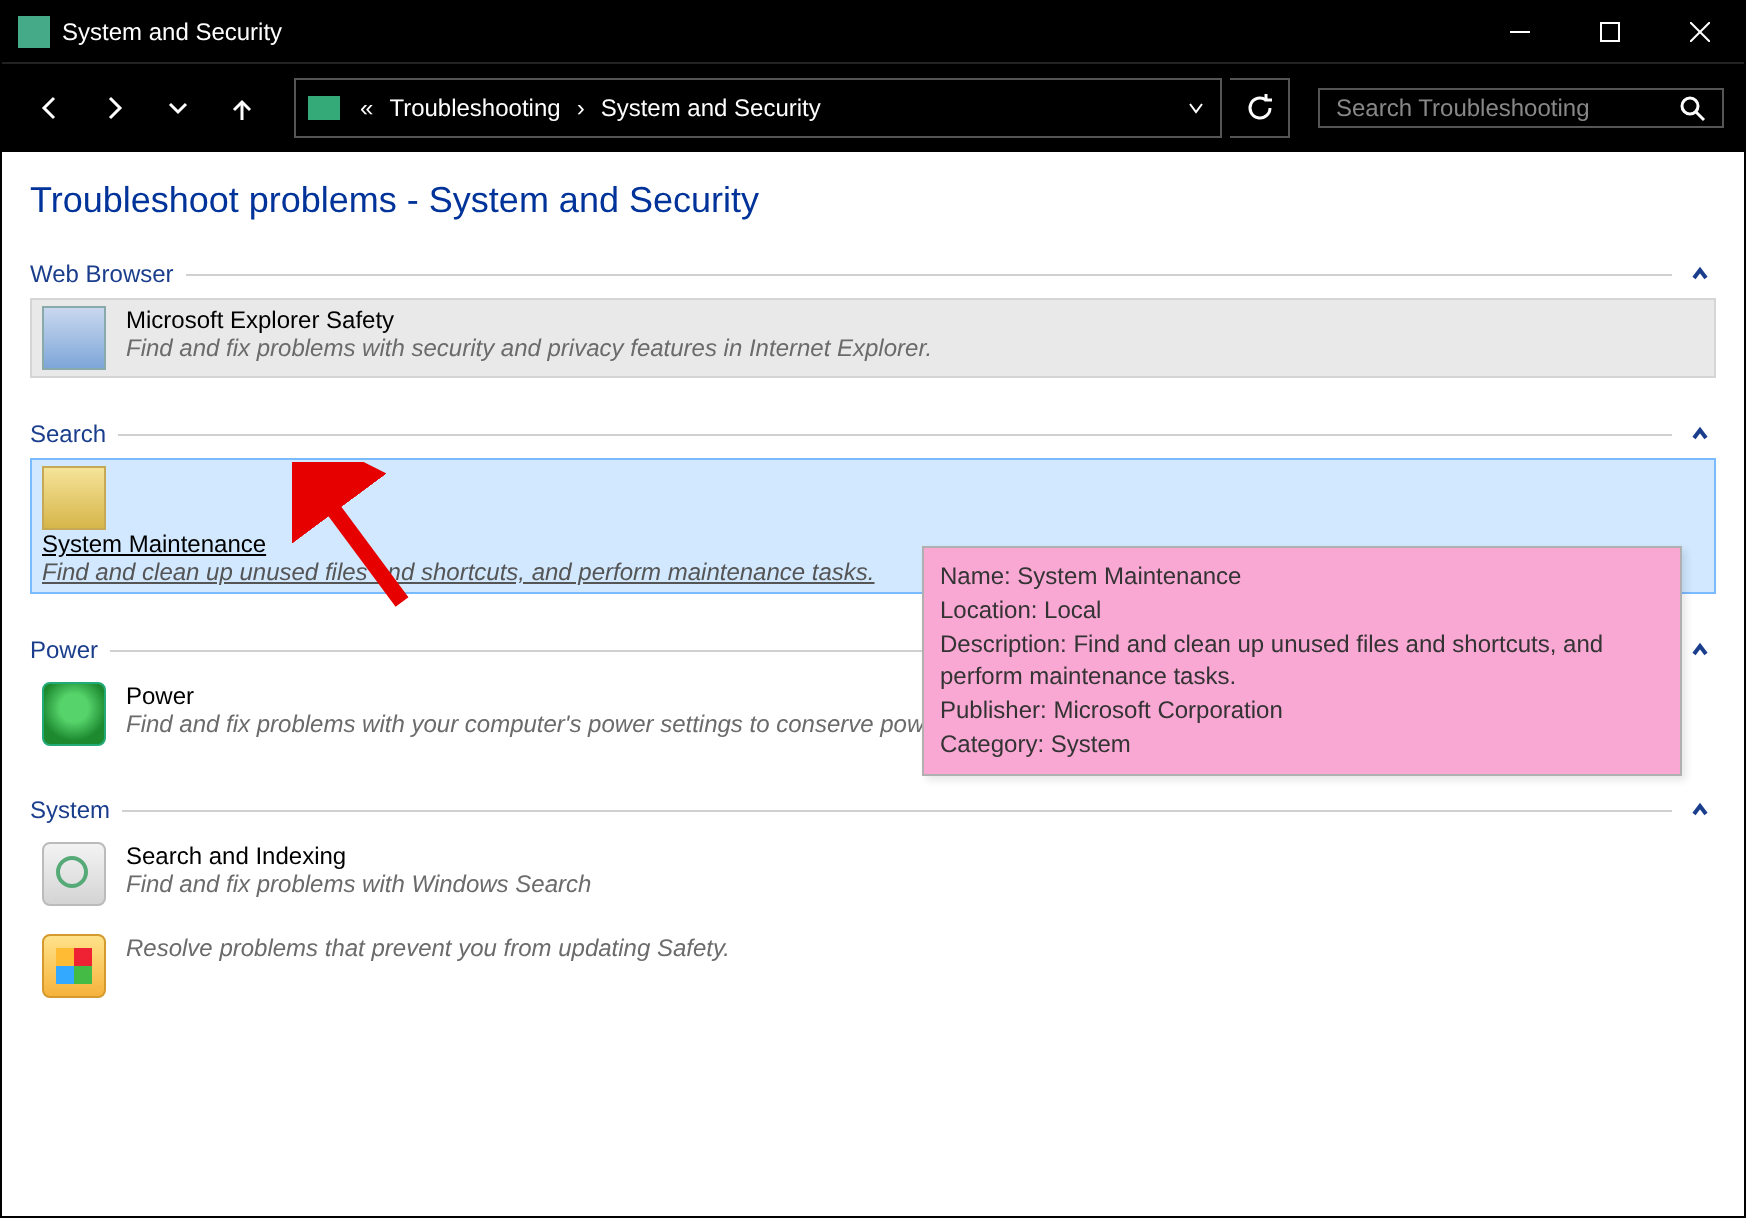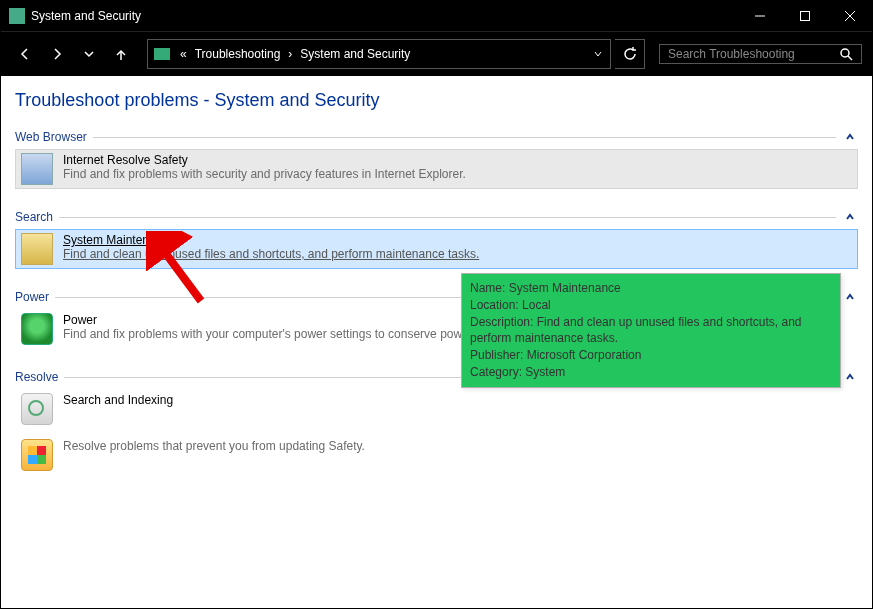--- a/index.html
+++ b/index.html
@@ -37,42 +37,42 @@
 
   .section-header { display:flex; align-items:center; font-size:12px; margin-bottom:4px; }
   .section-header .lbl { color:#1a3e8c; padding-right:6px; }
   .section-header .rule { flex:1; height:1px; background:#d0d0d0; }
   .section-header .chev { width:16px; height:16px; display:flex; align-items:center; justify-content:center; margin-left:6px; }
   .section-header .chev svg { width:10px; height:10px; stroke:#1a3e8c; fill:none; stroke-width:2; }
 
   .item { display:flex; align-items:flex-start; padding:4px 6px; margin-bottom:6px; }
   .item .icn { width:32px; height:32px; margin-right:10px; flex-shrink:0; display:flex; align-items:center; justify-content:center; }
   .item .txt .name { font-size:12px; color:#000; }
-  .item .txt .desc { font-size:12px; color:#6b6b6b; }
-
-  .item.sel { background:#d1e8ff; border:1px solid #7abaff; padding:3px 5px; }
+  .item .txt .desc { font-size:12px; color:#6b6b6b;font-style:italic; }
+
+  .item.sel { background:#d1e8ff; border:1px solid #7abaff; padding:3px 5px;flex-direction:column; }
   .item.sel .name { text-decoration:underline; color:#000; }
   .item.sel .desc { text-decoration:underline; color:#555; }
 
   .item.other { background:#e9e9e9; border:1px solid #d5d5d5; padding:3px 5px; }
 
   .sect-gap { height:14px; }
 
   
   .ico-ie,.ico-tool,.ico-pwr,.ico-srch,.ico-wu { width:32px; height:32px; }
   .ico-ie { background:linear-gradient(#c9d8ef,#7ea6d8); border:1px solid #8aa; }
   .ico-tool { background:linear-gradient(#f6e39a,#d6b64a); border:1px solid #c5a955; }
   .ico-pwr { background:radial-gradient(circle at 50% 40%,#56d36b 30%,#1d8a30 70%); border:1px solid #2a7; border-radius:4px; }
   .ico-srch { background:linear-gradient(#f3f3f3,#d4d4d4); border:1px solid #bbb; border-radius:4px; position:relative; }
   .ico-srch:after { content:""; position:absolute; width:12px; height:12px; border:2px solid #5a7; border-radius:50%; top:6px; left:6px; }
   .ico-wu { background:linear-gradient(#ffe28a,#f6b33c); border:1px solid #d49a2d; border-radius:4px; position:relative; }
   .ico-wu:after { content:""; position:absolute; inset:6px; background:conic-gradient(#e23 0 25%,#4b4 0 50%,#3af 0 75%,#fb3 0); }
 
   
-  .tooltip { position:absolute; left:460px; top:272px; width:380px; background:#22c55e; border:1px solid #b0b0b0; padding:6px 8px; font-size:12px; color:#333; line-height:1.4; box-shadow:2px 2px 4px rgba(0,0,0,.1); z-index:50; }
+  .tooltip { position:absolute; left:460px; top:272px; width:380px; background:#f9a8d4; border:1px solid #b0b0b0; padding:6px 8px; font-size:12px; color:#333; line-height:1.4; box-shadow:2px 2px 4px rgba(0,0,0,.1); z-index:50; }
   .tooltip div { white-space:normal; }
 
   
   .arrow { position:absolute; left:145px; top:230px; z-index:60; pointer-events:none; }
 </style>
 </head>
 <body>
 
 <div class="titlebar">
   <span class="app-icon"></span>
@@ -161,21 +161,21 @@
       <svg viewBox="0 0 10 10">
           <polyline points="2,7 5,3 8,7"></polyline>
         </svg>
     </span>
   </div>
   <div class="item other">
     <div class="icn">
         <div class="ico-ie"></div>
       </div>
     <div class="txt">
-      <div class="name">Internet Resolve Safety</div>
+      <div class="name">Microsoft Explorer Safety</div>
       <div class="desc">Find and fix problems with security and privacy features in Internet Explorer.</div>
     </div>
   </div>
   <div class="sect-gap"></div>
 
   <div class="section-header">
     <span class="lbl">Search</span>
     <span class="rule"></span>
     <span class="chev">
       <svg viewBox="0 0 10 10">
@@ -208,34 +208,35 @@
         <div class="ico-pwr"></div>
       </div>
     <div class="txt">
       <div class="name">Power</div>
       <div class="desc">Find and fix problems with your computer's power settings to conserve powe</div>
     </div>
   </div>
   <div class="sect-gap"></div>
 
   <div class="section-header">
-    <span class="lbl">Resolve</span>
+    <span class="lbl">System</span>
     <span class="rule"></span>
     <span class="chev">
       <svg viewBox="0 0 10 10">
           <polyline points="2,7 5,3 8,7"></polyline>
         </svg>
     </span>
   </div>
   <div class="item">
     <div class="icn">
         <div class="ico-srch"></div>
       </div>
     <div class="txt">
       <div class="name">Search and Indexing</div>
+      <div class="desc">Find and fix problems with Windows Search</div>
     </div>
   </div>
   <div class="item">
     <div class="icn">
         <div class="ico-wu"></div>
       </div>
     <div class="txt">
       <div class="desc">Resolve problems that prevent you from updating Safety.</div>
     </div>
   </div>

